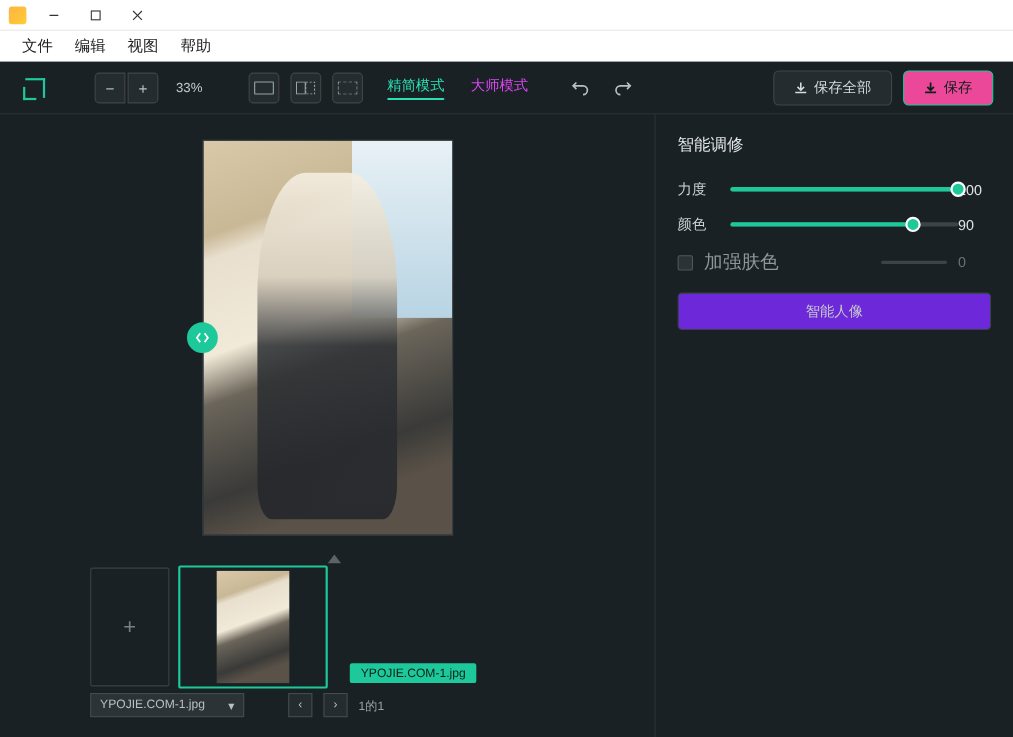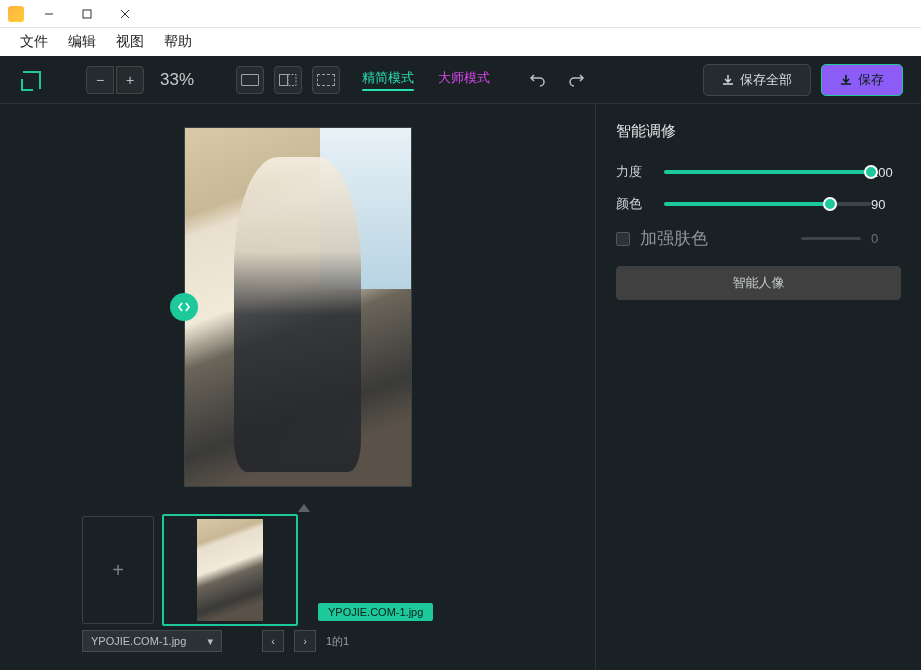--- a/index.html
+++ b/index.html
@@ -9,28 +9,28 @@
 .titlebar .title { font-size: 12px; color: #333; flex: 1; }
 .titlebar .winbtn { width: 38px; height: 26px; display: flex; align-items: center; justify-content: center; cursor: pointer; }
 .menubar { height: 28px; display: flex; align-items: center; gap: 4px; padding: 0 12px; background: #fff; font-size: 14px; color: #222; }
 .menubar span { padding: 2px 8px; cursor: pointer; }
 .app { background: #1a2125; height: calc(670px - 56px); display: flex; flex-direction: column; color: #d8dbdd; }
 .toolbar { height: 48px; display: flex; align-items: center; padding: 0 18px; gap: 10px; border-bottom: 1px solid #2c3438; }
 .tb-btn { width: 28px; height: 28px; border: 1px solid #444; border-radius: 4px; display: flex; align-items: center; justify-content: center; background: #242c30; cursor: pointer; font-size: 14px; color: #b9c0c3; }
 .tb-group { display: flex; gap: 2px; }
 .tb-group .tb-btn:first-child { border-radius: 4px 0 0 4px; }
 .tb-group .tb-btn:last-child { border-radius: 0 4px 4px 0; }
-.zoom { color: #c5c9cb; font-size: 17px; margin: 0 6px; }
+.zoom { color: #c5c9cb; font-size: 12px; margin: 0 6px; }
 .mode-tabs { display: flex; gap: 12px; margin-left: 6px; }
 .mode { font-size: 13px; padding: 4px 6px; cursor: pointer; color: #d946ef; }
 .mode.active { color: #29e0b3; }
 .mode.active::after { content:""; display:block; height:2px; background:#29e0b3; margin-top:2px; border-radius:1px; }
 .spacer { flex: 1; }
 .big-btn { height: 32px; padding: 0 18px; display: flex; align-items: center; gap: 6px; border-radius: 5px; font-size: 13px; cursor: pointer; border: 1px solid #444; background: #242c30; color: #d8dbdd; }
-.big-btn.primary { background: #8b5cf6; border-color: #1dc99a; color: #0b1f19; font-weight: 500; justify-content: center; }
+.big-btn.primary { background: #ec4899; border-color: #1dc99a; color: #0b1f19; font-weight: 500; justify-content: center; }
 .main { flex: 1; display: flex; min-height: 0; }
 .canvas-area { flex: 1; display: flex; flex-direction: column; }
 .canvas { flex: 1; position: relative; display: flex; align-items: center; justify-content: center; padding: 12px 0; }
 .photo { width: 228px; height: 360px; background: linear-gradient(160deg,#d9c9a8 0%, #c9b896 20%, #e8dfce 25%, #f2ead8 45%, #6b655a 55%, #3a3a38 75%, #5a5248 85%); border: 1px solid #3a4145; position: relative; overflow: hidden; }
 .photo::before { content:""; position:absolute; left:60%; top:0; width:45%; height:45%; background: linear-gradient(180deg,#e8f1f6 0%, #b8d4e3 100%); }
 .photo .fig { position:absolute; left:22%; top:8%; width:56%; height:88%; background: linear-gradient(180deg, rgba(245,238,225,0.9) 0%, rgba(215,205,188,0.85) 30%, rgba(45,48,52,0.85) 50%, rgba(35,38,42,0.9) 100%); border-radius: 35% 35% 10% 10%; }
 .compare-handle { position: absolute; left: 170px; top: 50%; transform: translateY(-50%); width: 28px; height: 28px; border-radius: 50%; background: #1dc99a; display: flex; align-items: center; justify-content: center; cursor: pointer; }
 .compare-handle svg { width: 14px; height: 14px; }
 .tray { height: 160px; padding: 4px 12px 0; position: relative; }
 .tray-pointer { position:absolute; top:-6px; left: 298px; width:0; height:0; border-left:6px solid transparent; border-right:6px solid transparent; border-bottom:8px solid #5c6468; }
@@ -50,21 +50,21 @@
 .slider-row { display: flex; align-items: center; margin-bottom: 14px; }
 .slider-label { width: 48px; font-size: 13px; color: #cfd3d5; }
 .slider-track { flex: 1; height: 4px; background: #3c4448; border-radius: 2px; position: relative; }
 .slider-fill { height: 100%; background: #1dc99a; border-radius: 2px; }
 .slider-thumb { position: absolute; top: 50%; transform: translate(-50%,-50%); width: 14px; height: 14px; border-radius: 50%; background: #1dc99a; border: 2px solid #fff; cursor: pointer; }
 .slider-val { width: 30px; text-align: left; font-size: 13px; color: #e2e5e7; }
 .check-row { display:flex; align-items:center; gap:10px; margin: 6px 0 16px; }
 .checkbox { width:14px; height:14px; border:1px solid #555; background:#2b3337; border-radius:2px; cursor:pointer; }
 .check-label { flex:1; font-size:17px; color:#8f9598; }
 .disabled-track { width: 60px; height:3px; background:#3c4448; border-radius:2px; }
-.action-btn { width: 100%; height: 34px; border: 1px solid #3a4145; background: #404040; color: #c5c9cb; font-size: 13px; border-radius: 4px; cursor: pointer; }
+.action-btn { width: 100%; height: 34px; border: 1px solid #3a4145; background: #6d28d9; color: #c5c9cb; font-size: 13px; border-radius: 4px; cursor: pointer; }
 .statusbar { margin-top:auto; height: 34px; display: flex; align-items: center; justify-content: space-between; padding: 0 14px; font-size: 11px; color: #7a8184; border-top: 1px solid #2c3438; }
 .help-icon { width: 18px; height: 18px; border-radius: 50%; background: #3a4145; color:#9aa1a4; display:flex; align-items:center; justify-content:center; font-size:12px; cursor:pointer; }
 svg { display:block; }
 .rect-icon { width:18px; height:12px; border:1.5px solid #9da3a6; border-radius:1px; }
 .dash-icon { width:18px; height:12px; border:1.5px dashed #9da3a6; border-radius:1px; }
 .logo-icon { width:18px; height:18px; border:2px solid #1dc99a; border-left-width:0; border-bottom-width:0; position:relative; }
 .logo-icon::before { content:""; position:absolute; left:-2px; bottom:-2px; width:10px; height:10px; border:2px solid #1dc99a; border-right:0; border-top:0; }
 </style>
 </head>
 <body>

